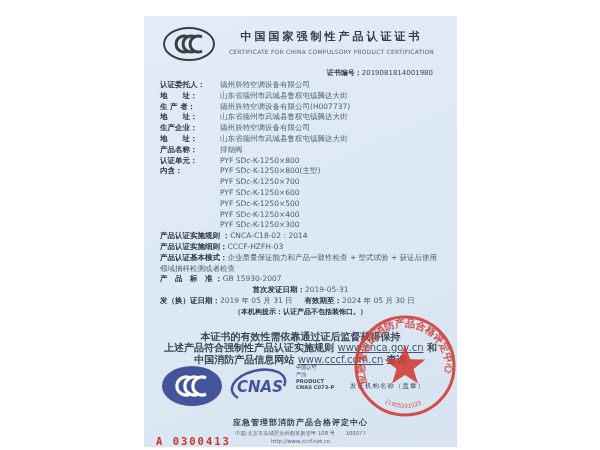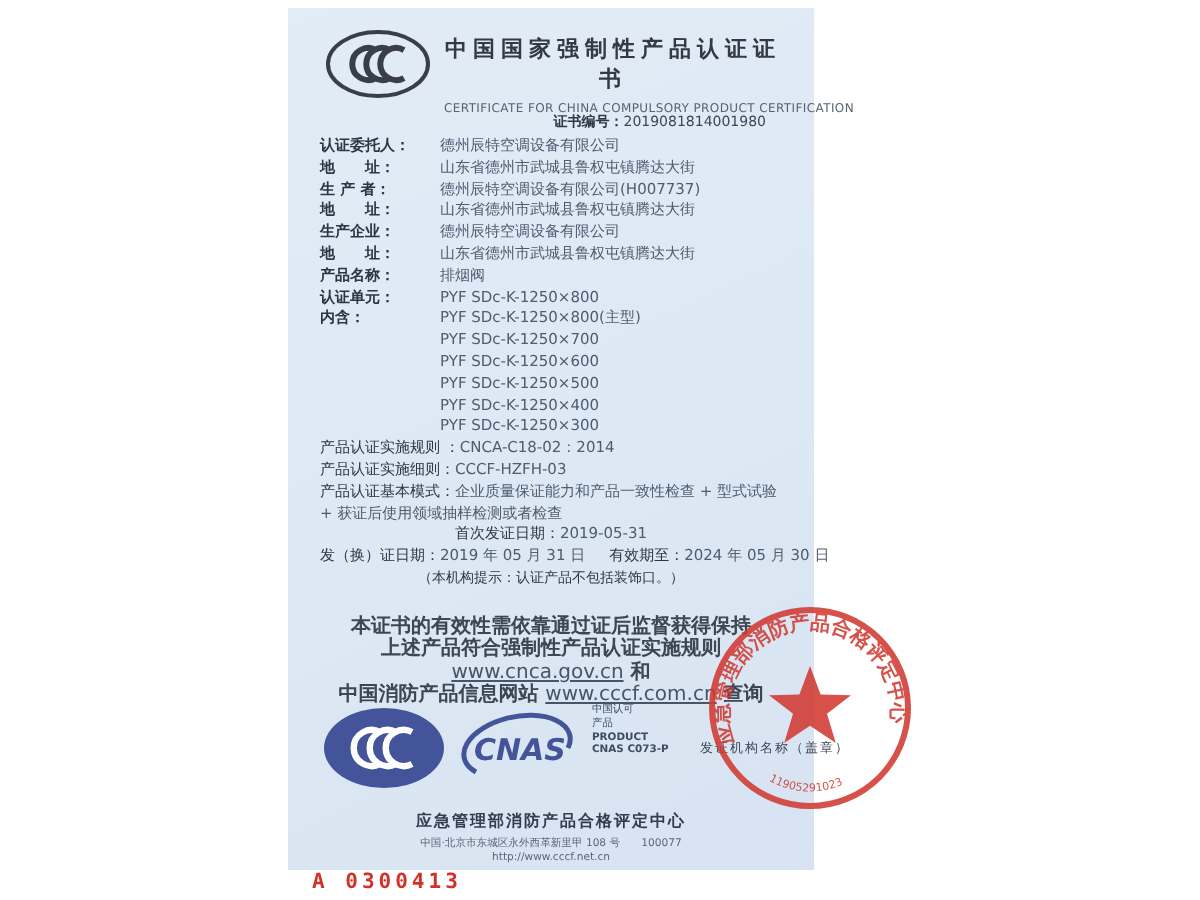--- a/index.html
+++ b/index.html
@@ -1,33 +1,33 @@
 <!DOCTYPE html>
 <html><head>
 <meta charset="utf-8">
 <style>
   html,body{margin:0;padding:0;}
   .page{position:relative;width:600px;height:450px;background:#ffffff;overflow:hidden;
         font-family:"DejaVu Sans",sans-serif;}
-  .cert{position:absolute;left:144px;top:4px;width:263px;height:431px;
+  .cert{position:absolute;left:144px;top:16px;width:313px;height:431px;
         background:linear-gradient(155deg,#e2ecf7 0%,#dce8f4 55%,#d7e3f0 100%);
         box-sizing:border-box;padding:6px 16px 0 16px;color:#46536a;}
   
   .hdr{position:relative;height:46px;}
   .ccc-top{position:absolute;left:2px;top:4px;}
   .titles{margin-left:62px;text-align:center;}
   .title{font-size:11px;font-weight:bold;letter-spacing:3px;color:#333a46;padding-top:7px;}
   .subtitle{font-size:6px;color:#59636f;letter-spacing:.2px;margin-top:4px;white-space:nowrap;}
   .certno{text-align:right;font-size:7px;color:#3c4654;padding-right:8px;height:12px;}
   .certno b{color:#2e3744;}
   
   .body{font-size:7.5px;line-height:10.8px;}
   .lbl{font-weight:bold;color:#2d3643;display:inline-block;width:60px;vertical-align:top;}
   .lbl-r{text-align:left;padding-right:2px;box-sizing:border-box;}
-  .lbl-in{font-weight:normal;color:#2d3643;}
+  .lbl-in{font-weight:bold;color:#2d3643;}
   .val{color:#4e5c70;}
   .contains{display:flex;}
   .contains .items{flex:1;}
   .para{color:#4e5c70;}
   .center{text-align:center;}
   .note{font-size:7px;}
   .dates{white-space:nowrap;}
   .gap{display:inline-block;width:12px;}
   
   .validity{margin-top:13px;text-align:center;font-size:10px;line-height:11.5px;
@@ -93,20 +93,21 @@
           <div class="val">PYF SDc-K-1250×400</div>
           <div class="val">PYF SDc-K-1250×300</div>
         </div>
       </div>
 
       <div><span class="lbl-in">产品认证实施规则 ：</span><span class="val">CNCA-C18-02：2014</span></div>
       <div><span class="lbl-in">产品认证实施细则：</span><span class="val">CCCF-HZFH-03</span></div>
 
       <div class="para"><span class="lbl-in">产品认证基本模式：</span><span class="val">企业质量保证能力和产品一致性检查 + 型式试验 + 获证后使用领域抽样检测或者检查</span></div>
 
+      <div><span class="lbl-in">产　品　标　准 ：</span><span class="val">GB 15930-2007</span></div>
 
 
       <div class="center"><span class="lbl-in">首次发证日期：</span><span class="val">2019-05-31</span></div>
 
       <div class="dates"><span class="lbl-in">发（换）证日期：</span><span class="val">2019 年 05 月 31 日</span><span class="gap"></span><span class="lbl-in">有效期至：</span><span class="val">2024 年 05 月 30 日</span></div>
 
       <div class="center note"><span class="lbl-in">（本机构提示：认证产品不包括装饰口。）</span></div>
     </div>
 
     <div class="validity">

